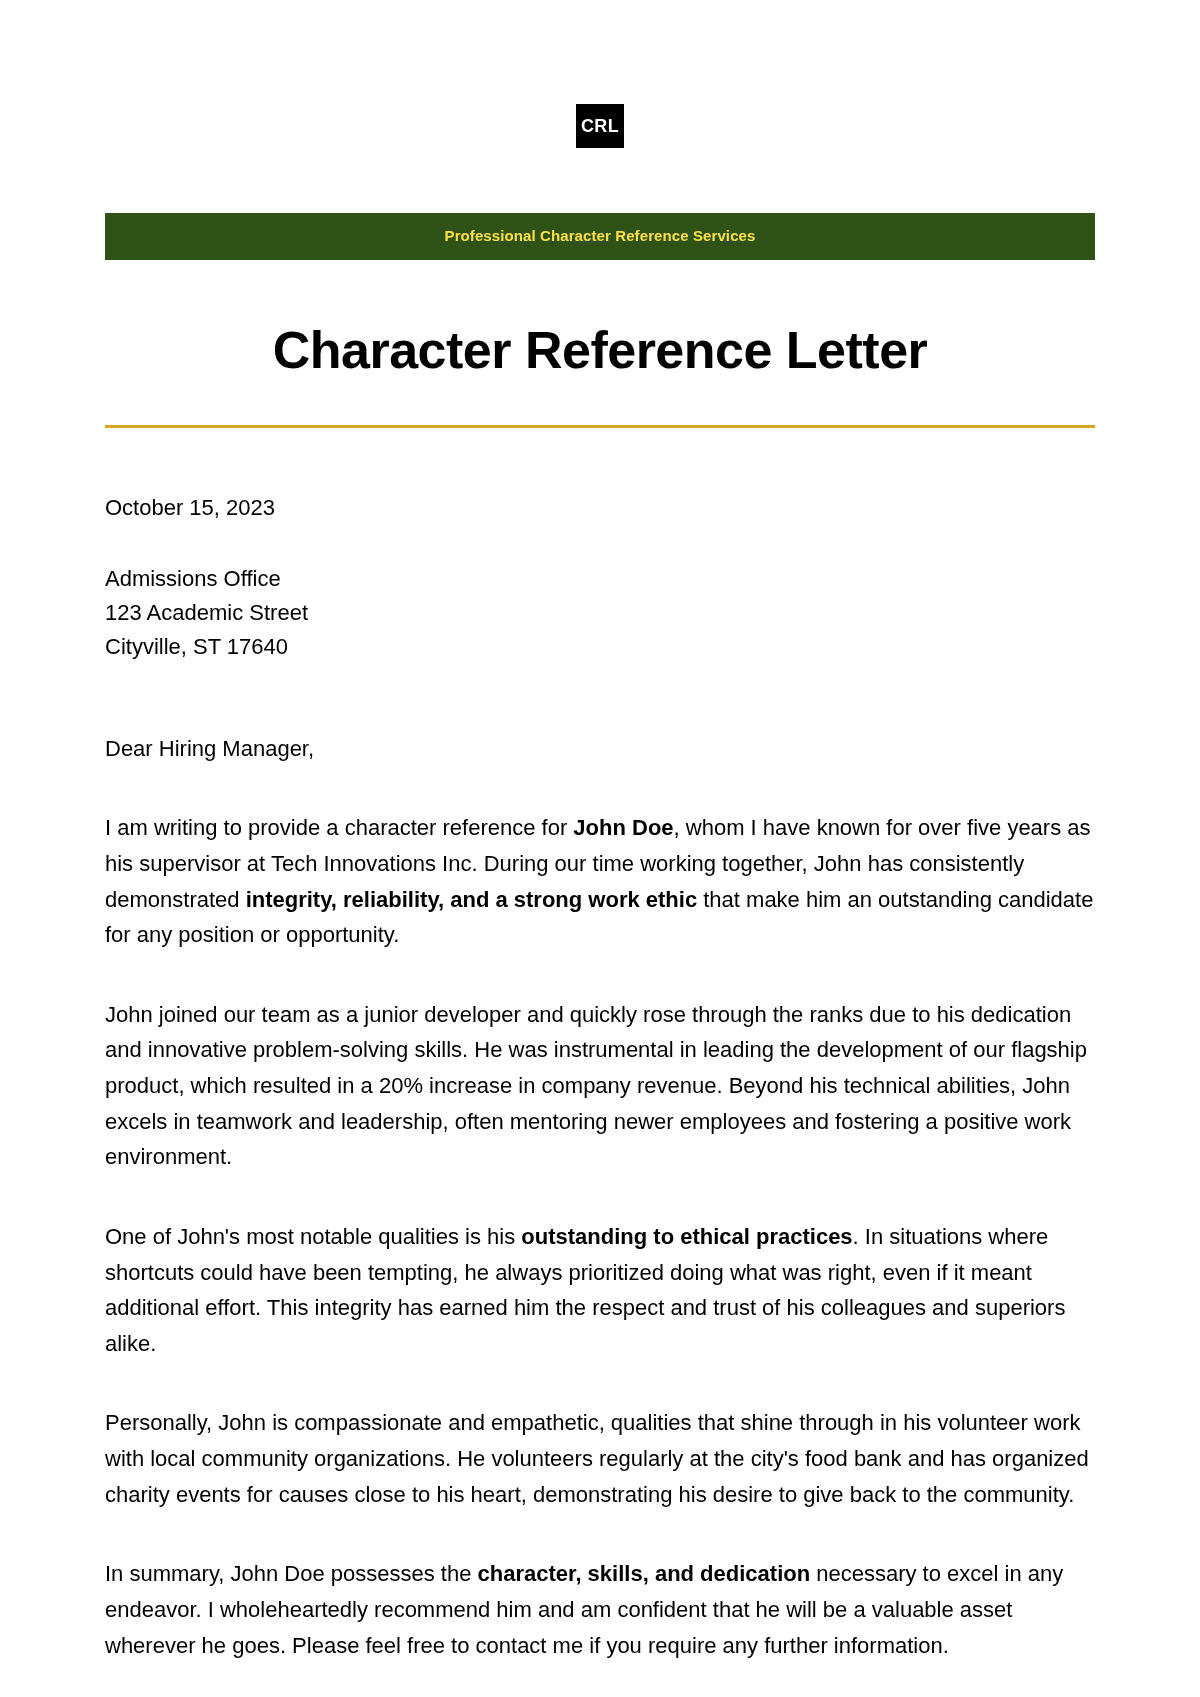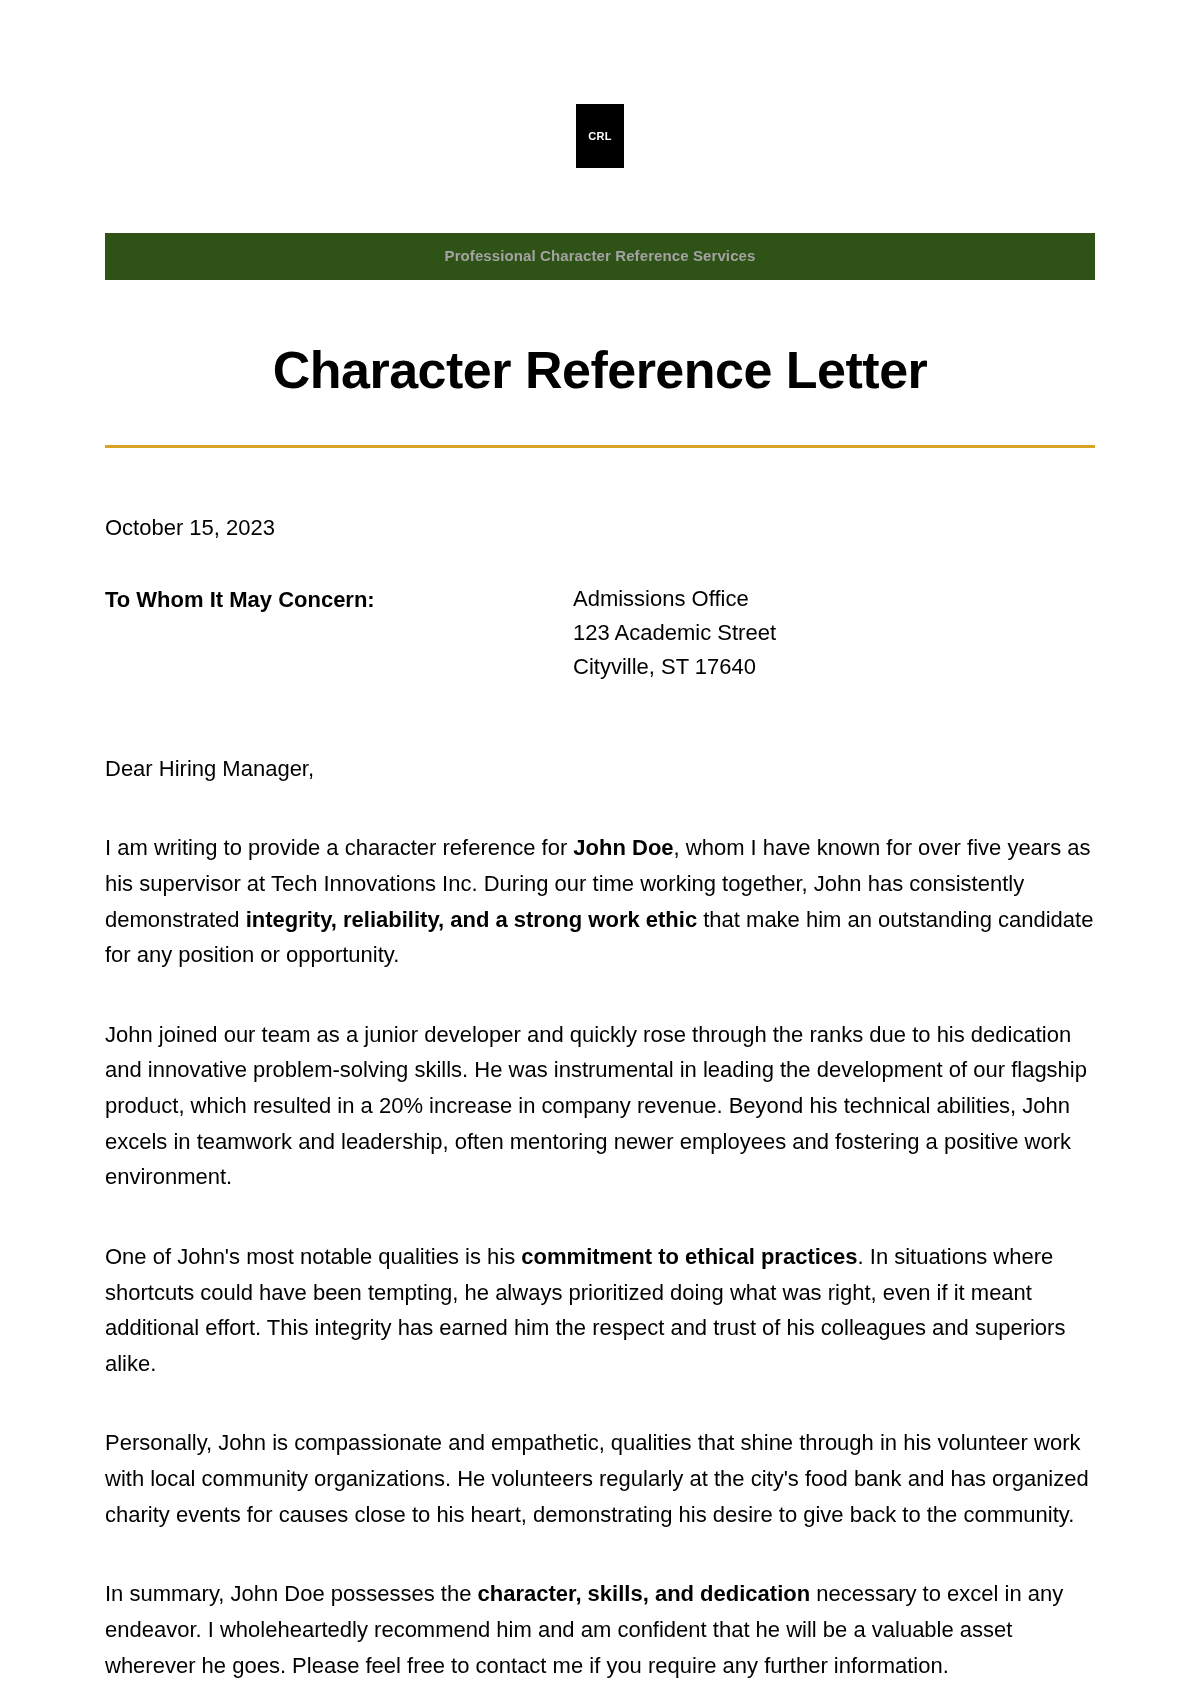--- a/index.html
+++ b/index.html
@@ -27,40 +27,40 @@
 
   
   .logo-row {
     padding-top: 104px;
     display: flex;
     justify-content: center;
     align-items: center;
   }
   .logo-mark {
     width: 48px;
-    height: 64px;
+    height: 44px;
     background: #000000;
     color: #ffffff;
     display: flex;
     align-items: center;
     justify-content: center;
     font-weight: bold;
-    font-size: 11px;
+    font-size: 18px;
     letter-spacing: 0.3px;
     font-family: "Liberation Sans", sans-serif;
   }
 
   
   .banner-wrap {
     margin-top: 65px;
     padding: 0 105px 0 105px;
   }
   .banner {
     background: #2F5216;
-    color: #a3a3a3;
+    color: #fde047;
     text-align: center;
     font-size: 15px;
     font-weight: bold;
     letter-spacing: 0.1px;
     padding: 14px 10px 15px 10px;
     line-height: 1.2;
   }
 
   
   .title {
@@ -138,35 +138,34 @@
 
   <h1 class="title">Character Reference Letter</h1>
 
   <div class="gold-rule"></div>
 
   <div class="letter">
 
     <div class="date-line">October 15, 2023</div>
 
     <div class="addr-block">
-      <div class="concern">To Whom It May Concern:</div>
       <div class="recipient">
         <div>Admissions Office</div>
         <div>123 Academic Street</div>
         <div>Cityville, ST 17640</div>
       </div>
     </div>
 
     <div class="salutation">Dear Hiring Manager,</div>
 
     <p class="para"><span>I am writing to provide a character reference for </span><b>John Doe</b><span>, whom I have known for over five years as his supervisor at Tech Innovations Inc. During our time working together, John has consistently demonstrated </span><b>integrity, reliability, and a strong work ethic</b><span> that make him an outstanding candidate for any position or opportunity.</span></p>
 
     <p class="para">John joined our team as a junior developer and quickly rose through the ranks due to his dedication and innovative problem-solving skills. He was instrumental in leading the development of our flagship product, which resulted in a 20% increase in company revenue. Beyond his technical abilities, John excels in teamwork and leadership, often mentoring newer employees and fostering a positive work environment.</p>
 
-    <p class="para"><span>One of John's most notable qualities is his </span><b>commitment to ethical practices</b><span>. In situations where shortcuts could have been tempting, he always prioritized doing what was right, even if it meant additional effort. This integrity has earned him the respect and trust of his colleagues and superiors alike.</span></p>
+    <p class="para"><span>One of John's most notable qualities is his </span><b>outstanding to ethical practices</b><span>. In situations where shortcuts could have been tempting, he always prioritized doing what was right, even if it meant additional effort. This integrity has earned him the respect and trust of his colleagues and superiors alike.</span></p>
 
     <p class="para">Personally, John is compassionate and empathetic, qualities that shine through in his volunteer work with local community organizations. He volunteers regularly at the city's food bank and has organized charity events for causes close to his heart, demonstrating his desire to give back to the community.</p>
 
     <p class="para"><span>In summary, John Doe possesses the </span><b>character, skills, and dedication</b><span> necessary to excel in any endeavor. I wholeheartedly recommend him and am confident that he will be a valuable asset wherever he goes. Please feel free to contact me if you require any further information.</span></p>
 
     <div class="closing">Sincerely,</div>
 
   </div>
 </div>
 

